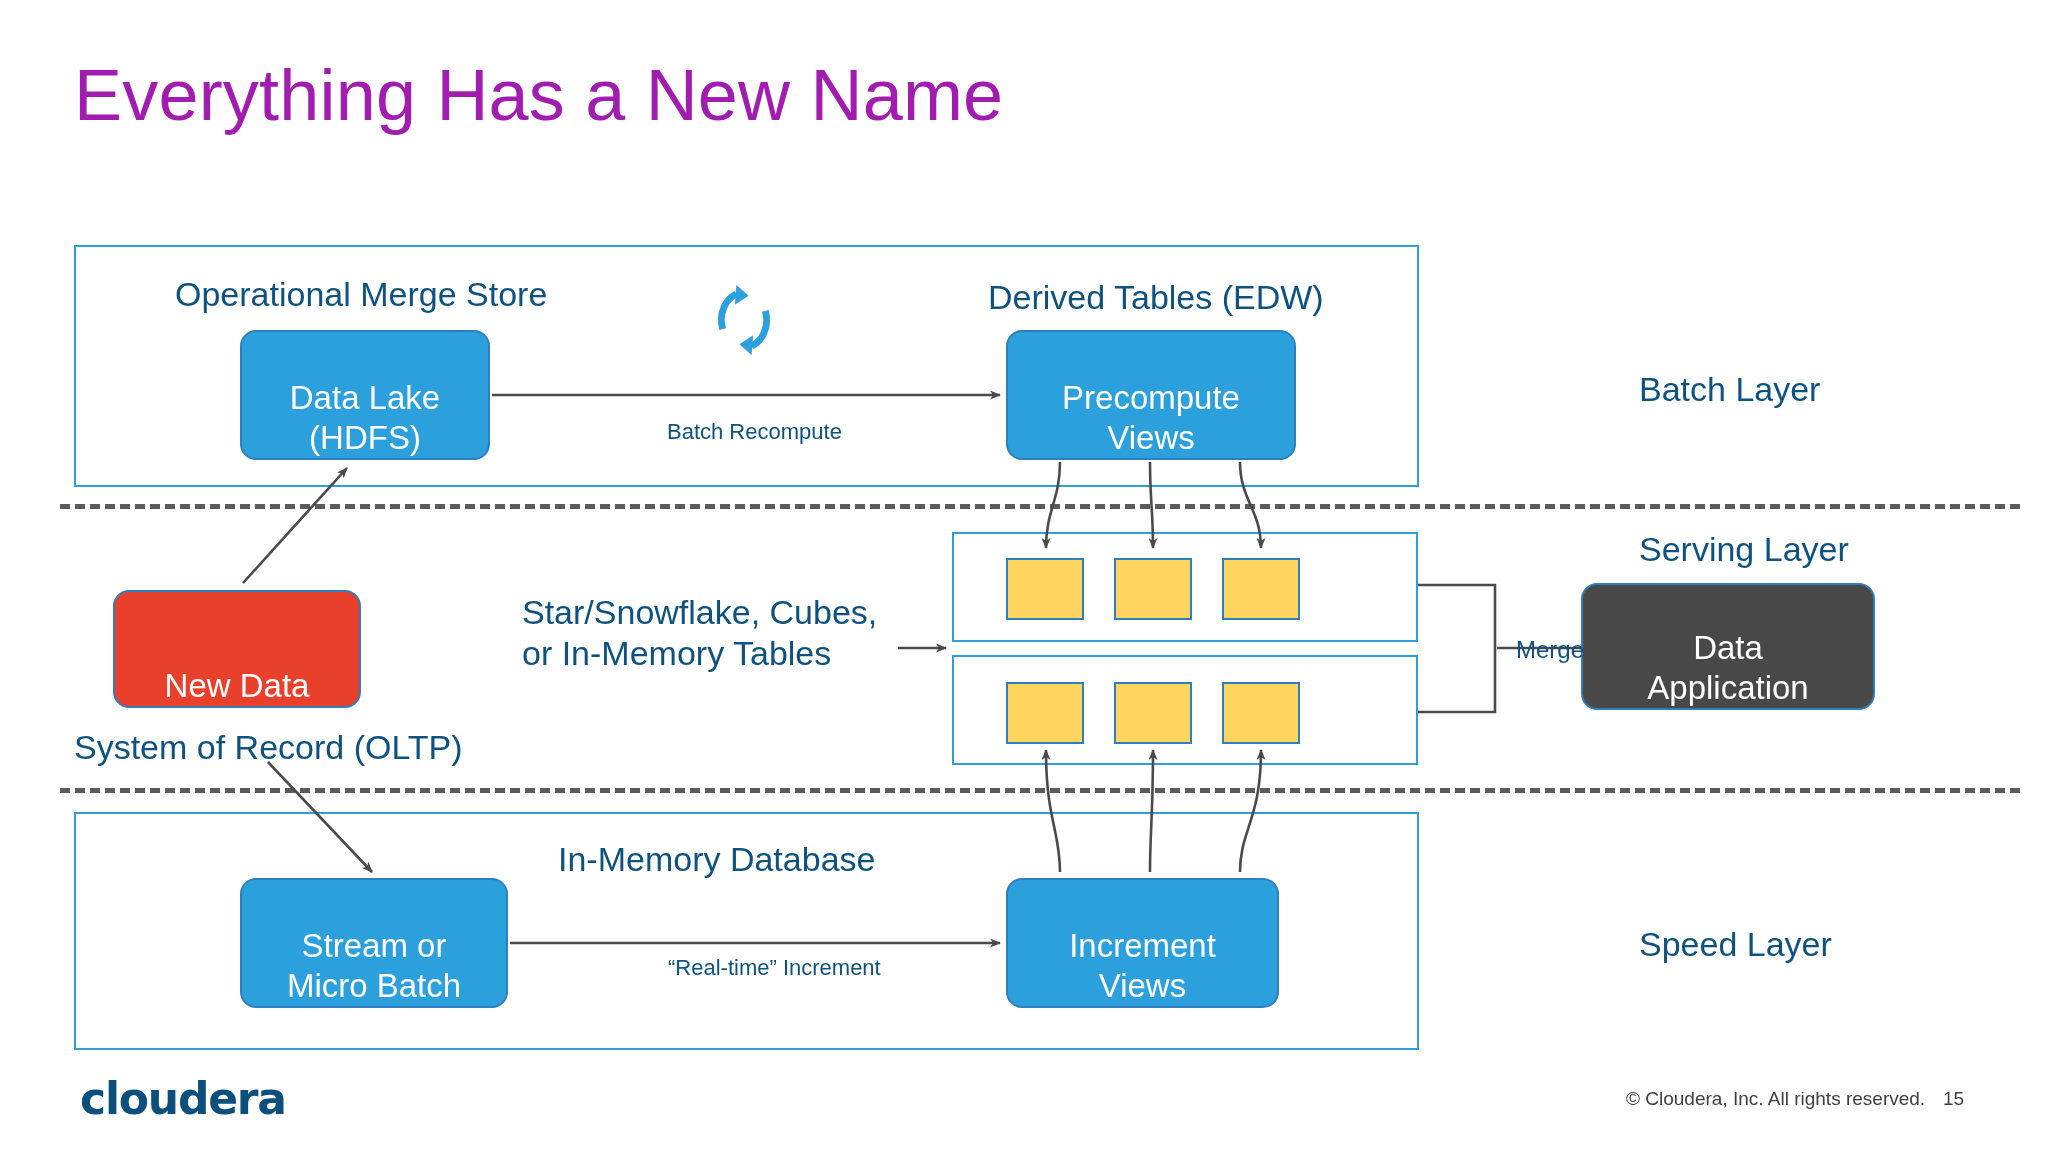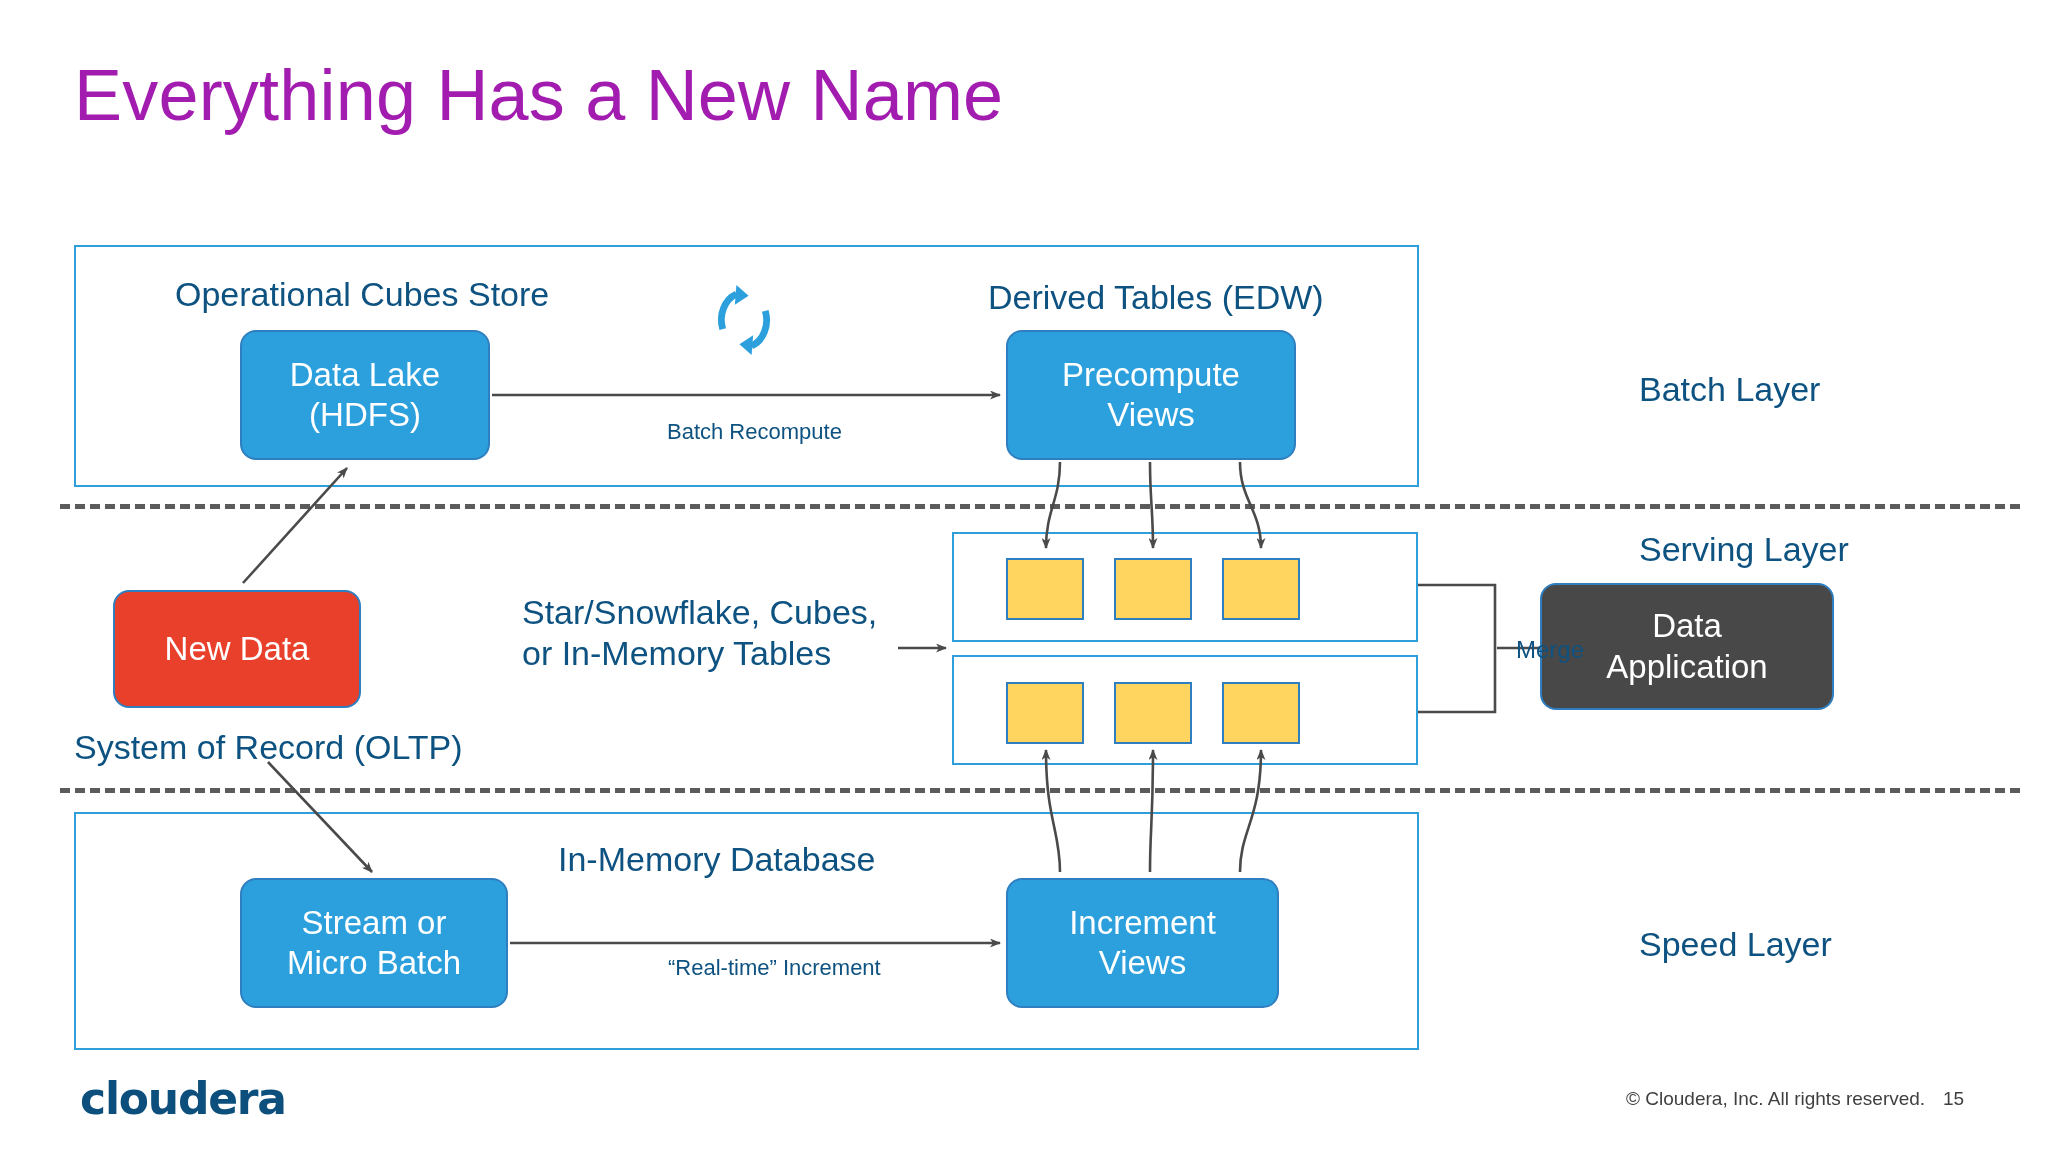--- a/index.html
+++ b/index.html
@@ -65,36 +65,36 @@
   #divider-top    { top: 504px; }
   #divider-bottom { top: 788px; }
 
   
   .node {
     position: absolute;
     box-sizing: border-box;
     border-radius: 16px;
     border: 2px solid #2f7fc0;
     display: flex;
-    align-items: center;
+    align-items: flex-end;
     justify-content: center;
     text-align: center;
     color: #ffffff;
     font-size: 33px;
     line-height: 1.22;
     font-weight: 400;
   }
   .node.blue  { background: #2ba0dd; border-color: #2f7fc0; }
   .node.red   { background: #e8402a; border-color: #2f7fc0; }
   .node.dark  { background: #484848; border-color: #2f7fc0; }
 
   #node-datalake   { left: 240px;  top: 330px; width: 250px; height: 130px; }
   #node-precompute { left: 1006px; top: 330px; width: 290px; height: 130px; }
   #node-newdata    { left: 113px;  top: 590px; width: 248px; height: 118px; }
-  #node-dataapp    { left: 1540px; top: 583px; width: 294px; height: 127px; }
+  #node-dataapp    { left: 1581px; top: 583px; width: 294px; height: 127px; }
   #node-stream     { left: 240px;  top: 878px; width: 268px; height: 130px; }
   #node-increment  { left: 1006px; top: 878px; width: 273px; height: 130px; }
 
   
   .tile {
     position: absolute;
     background: #ffd45f;
     border: 2px solid #2f7fc0;
     box-sizing: border-box;
   }
@@ -270,21 +270,21 @@
     </div>
   </div>
 
   <div class="node blue" id="node-increment">
     <div>
       <span>Increment</span><br>
       <span>Views</span>
     </div>
   </div>
 
-  <div class="label big" id="lbl-ods">Operational Cubes Store</div>
+  <div class="label big" id="lbl-ods">Operational Merge Store</div>
   <div class="label big" id="lbl-edw">Derived Tables (EDW)</div>
   <div class="label small" id="lbl-batchrec">Batch Recompute</div>
 
   <div class="label big two" id="lbl-starsnow">
     <span>Star/Snowflake, Cubes,</span><br>
     <span>or In-Memory Tables</span>
   </div>
 
   <div class="label big" id="lbl-sor">System of Record (OLTP)</div>
   <div class="label big" id="lbl-inmem">In-Memory Database</div>

